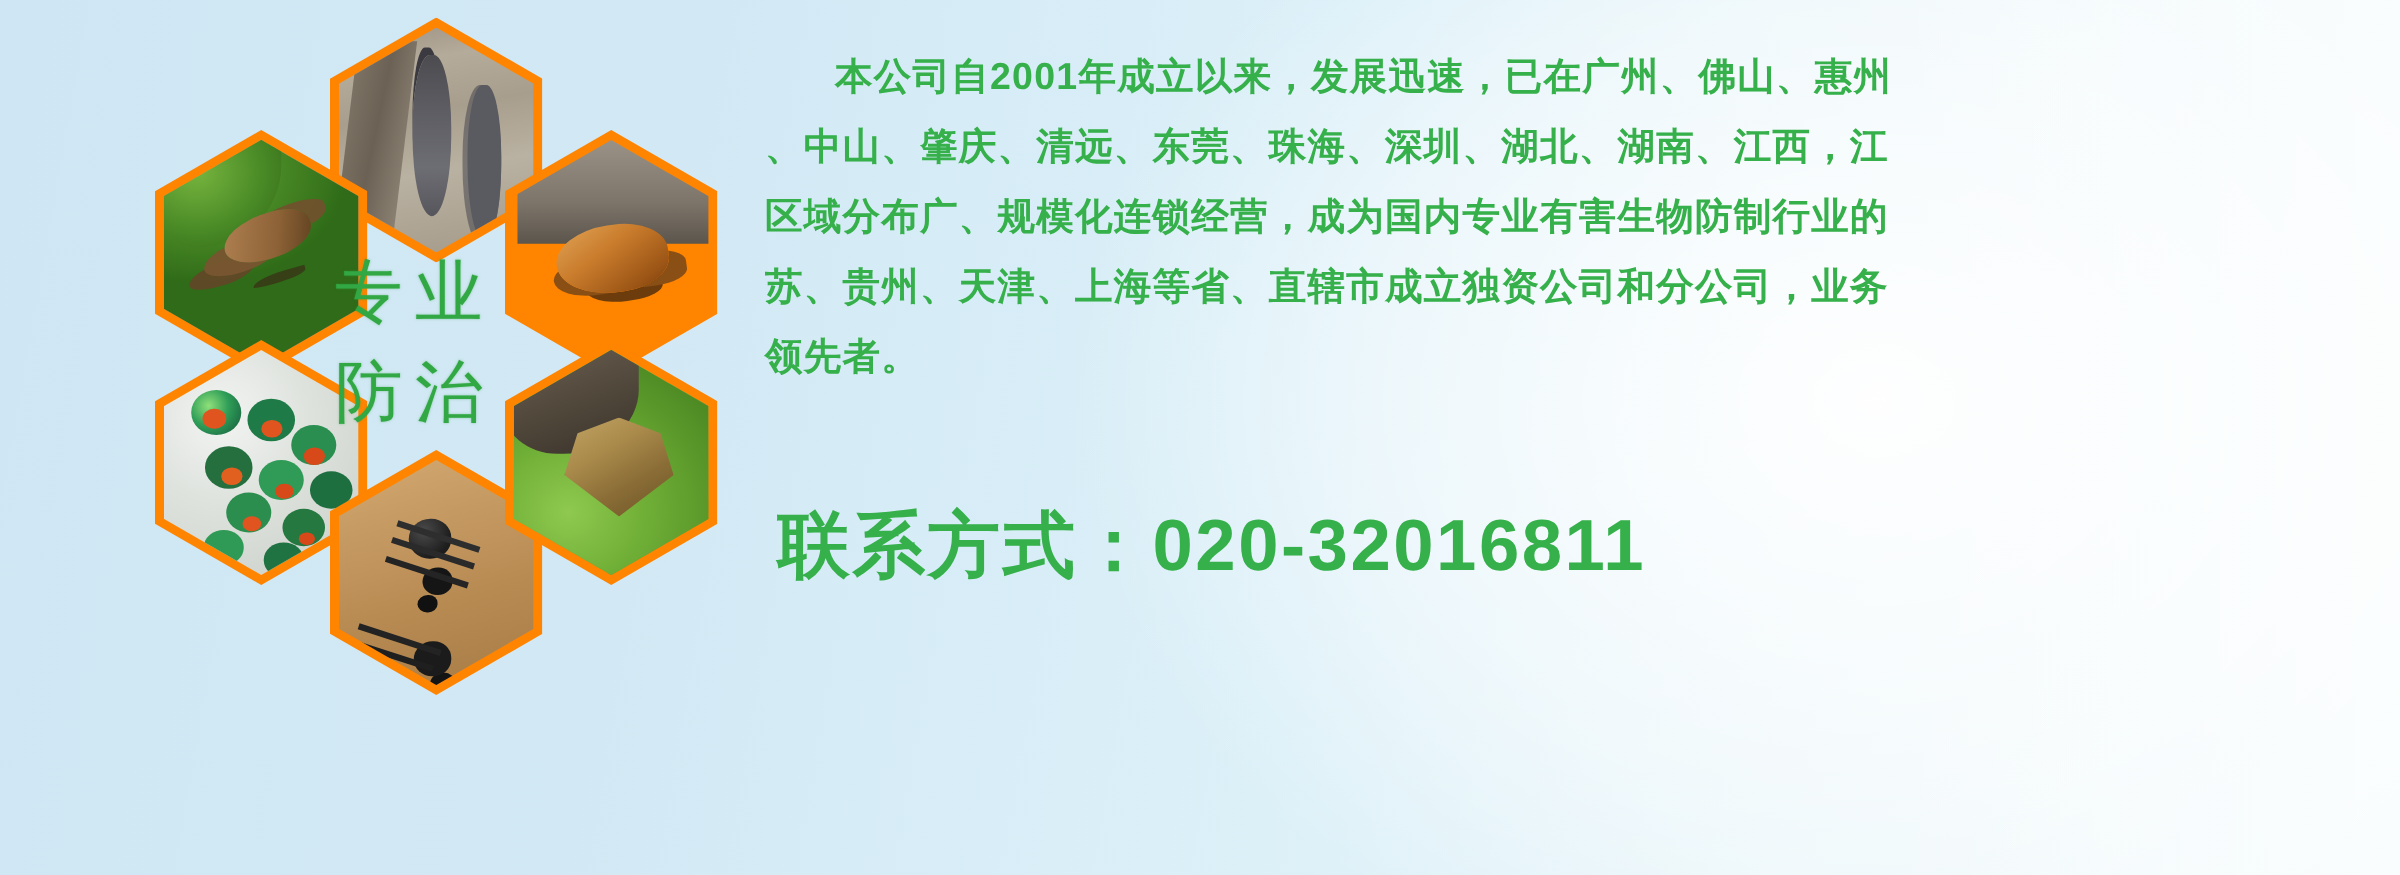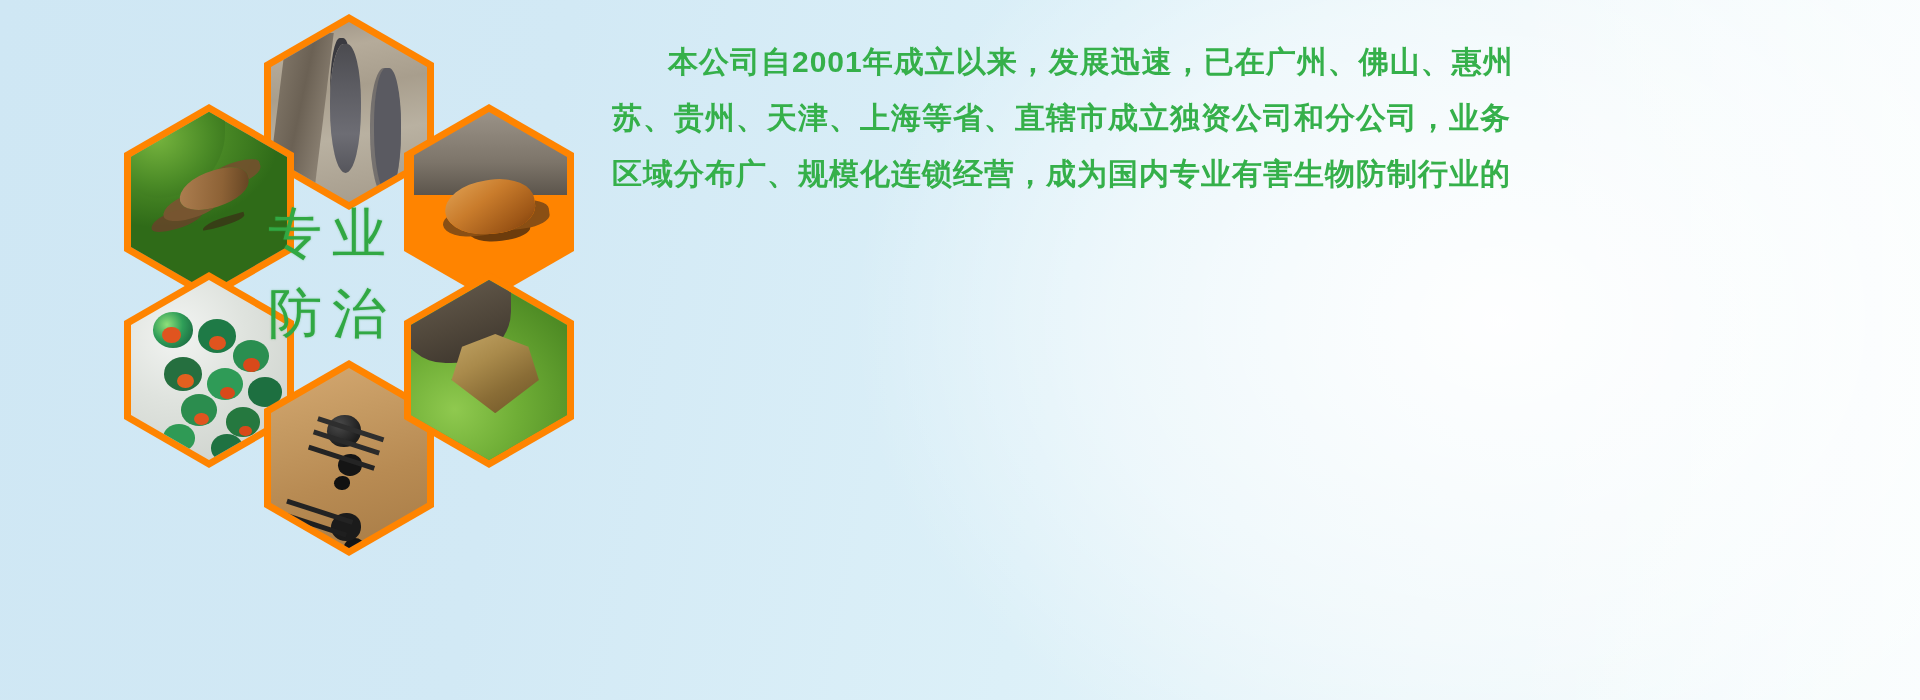--- a/index.html
+++ b/index.html
@@ -253,21 +253,24 @@
       </div>
     </div>
 
     <div class="brush" id="brush-line-1">专业</div>
     <div class="brush" id="brush-line-2">防治</div>
   </div>
 
   <div id="copy">
     <p id="intro-paragraph">
       <span class="ln">本公司自2001年成立以来，发展迅速，已在广州、佛山、惠州</span>
+      <span class="ln">、中山、肇庆、清远、东莞、珠海、深圳、湖北、湖南、江西，江</span>
+      <span class="ln">区域分布广、规模化连锁经营，成为国内专业有害生物防制行业的</span>
       <span class="ln">苏、贵州、天津、上海等省、直辖市成立独资公司和分公司，业务</span>
-      <span class="ln">区域分布广、规模化连锁经营，成为国内专业有害生物防制行业的</span>
+      <span class="ln">领先者。</span>
     </p>
   </div>
 
   <div id="contact">
+    <div id="contact-line-1">联系方式：020-32016811</div>
   </div>
 
 </div>
 
 </body></html>

